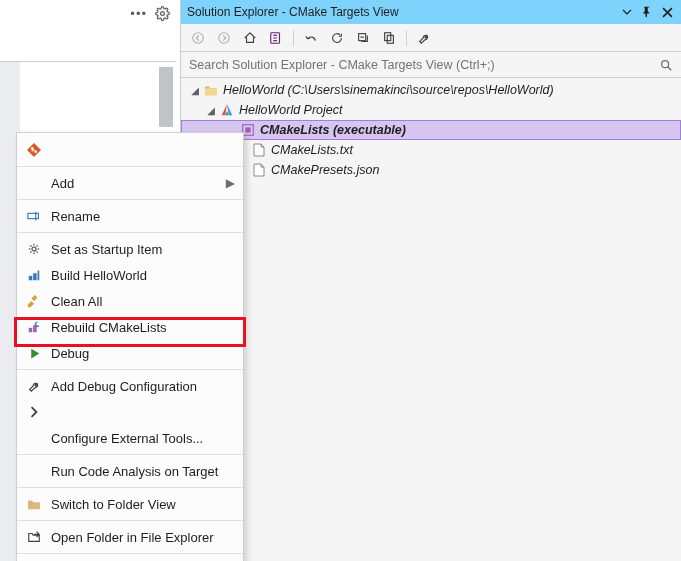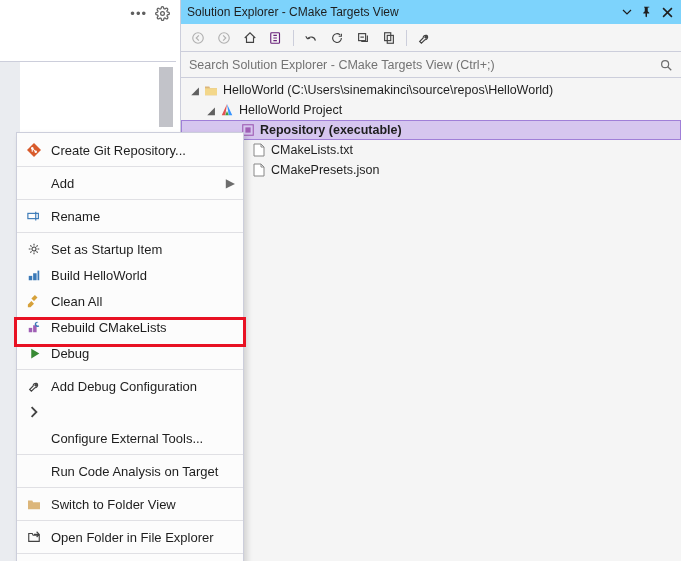--- a/index.html
+++ b/index.html
@@ -14,21 +14,21 @@
   .panel-title span.flex { flex: 1; font-size: 12px; }
   .panel-title .pin, .panel-title .close, .panel-title .drop { width: 16px; height: 16px; display: flex; align-items: center; justify-content: center; font-size: 11px; color: #1e1e1e; margin-left: 4px; }
   .toolbar { display: flex; align-items: center; height: 28px; padding: 2px 6px; gap: 4px; background: #f5f5f5; border-bottom: 1px solid #cccedb; }
   .tbtn { width: 22px; height: 22px; display: flex; align-items: center; justify-content: center; color: #424242; border-radius: 3px; }
   .tsep { width: 1px; height: 16px; background: #cccedb; margin: 0 2px; }
   .search { display: flex; align-items: center; height: 26px; padding: 0 8px; border-bottom: 1px solid #cccedb; background: #f5f5f5; }
   .search span.ph { flex: 1; color: #737373; font-size: 12.5px; }
   .search .mag { color: #6d6d6d; }
   .tree { flex: 1; background: #f5f5f5; padding-top: 2px; }
   .row { display: flex; align-items: center; height: 20px; padding-left: 8px; font-size: 12.5px; }
-  .row .lbl { padding-left: 4px; }
+  .row .lbl { padding-left: 4px; font-style: italic; }
   .row.sel { background: #d6c6ef; border: 1px solid #a07fd8; font-weight: 600; }
   .row .tw { width: 12px; color: #606060; font-size: 10px; text-align: center; }
   .row .ico { width: 16px; height: 16px; display: inline-flex; align-items: center; justify-content: center; margin-left: 2px; }
   .indent1 { padding-left: 24px; }
   .indent2 { padding-left: 44px; }
   .indent3 { padding-left: 68px; }
   .ctx { position: absolute; left: 16px; top: 132px; width: 228px; background: #fcfcfc; border: 1px solid #cccedb; box-shadow: 3px 3px 6px rgba(0,0,0,0.15); padding: 4px 0; }
   .mi { display: flex; align-items: center; height: 26px; padding: 0 8px; font-size: 13px; color: #1e1e1e; }
   .mi .mico { width: 18px; height: 18px; display: flex; align-items: center; justify-content: center; margin-right: 8px; flex-shrink: 0; }
   .mi .mlbl { flex: 1; }
@@ -167,21 +167,21 @@
       <span class="lbl">HelloWorld Project</span>
     </div>
     <div class="row indent2 sel">
       <span class="tw"></span>
       <span class="ico">
           <svg width="14" height="14" viewBox="0 0 16 16">
             <rect x="2" y="2" width="12" height="12" fill="none" stroke="#a05fb5" stroke-width="1.3"></rect>
             <rect x="5" y="5" width="6" height="6" fill="#a05fb5"></rect>
           </svg>
         </span>
-      <span class="lbl">Repository (executable)</span>
+      <span class="lbl">CMakeLists (executable)</span>
     </div>
     <div class="row indent3">
       <span class="ico">
           <svg width="12" height="14" viewBox="0 0 12 14">
             <path fill="#fff" stroke="#888" d="M1 1h7l3 3v9H1z"></path>
             <path fill="none" stroke="#888" d="M8 1v3h3"></path>
           </svg>
         </span>
       <span class="lbl">CMakeLists.txt</span>
     </div>
@@ -200,21 +200,20 @@
 <div class="ctx">
   <div class="mi">
     <span class="mico">
         <svg width="14" height="14" viewBox="0 0 16 16">
           <path fill="#d85b2c" d="M8 0l8 8-8 8-8-8z"></path>
           <circle cx="6" cy="6" r="1.4" fill="#fff"></circle>
           <circle cx="10" cy="10" r="1.4" fill="#fff"></circle>
           <path stroke="#fff" stroke-width="1.2" d="M6 6l4 4M6 6v4"></path>
         </svg>
       </span>
-    <span class="mlbl">Create Git Repository...</span>
   </div>
   <div class="msep"></div>
   <div class="mi">
     <span class="mico"></span>
     <span class="mlbl">Add</span>
     <span class="short">▶</span>
   </div>
   <div class="msep"></div>
   <div class="mi">
     <span class="mico">

